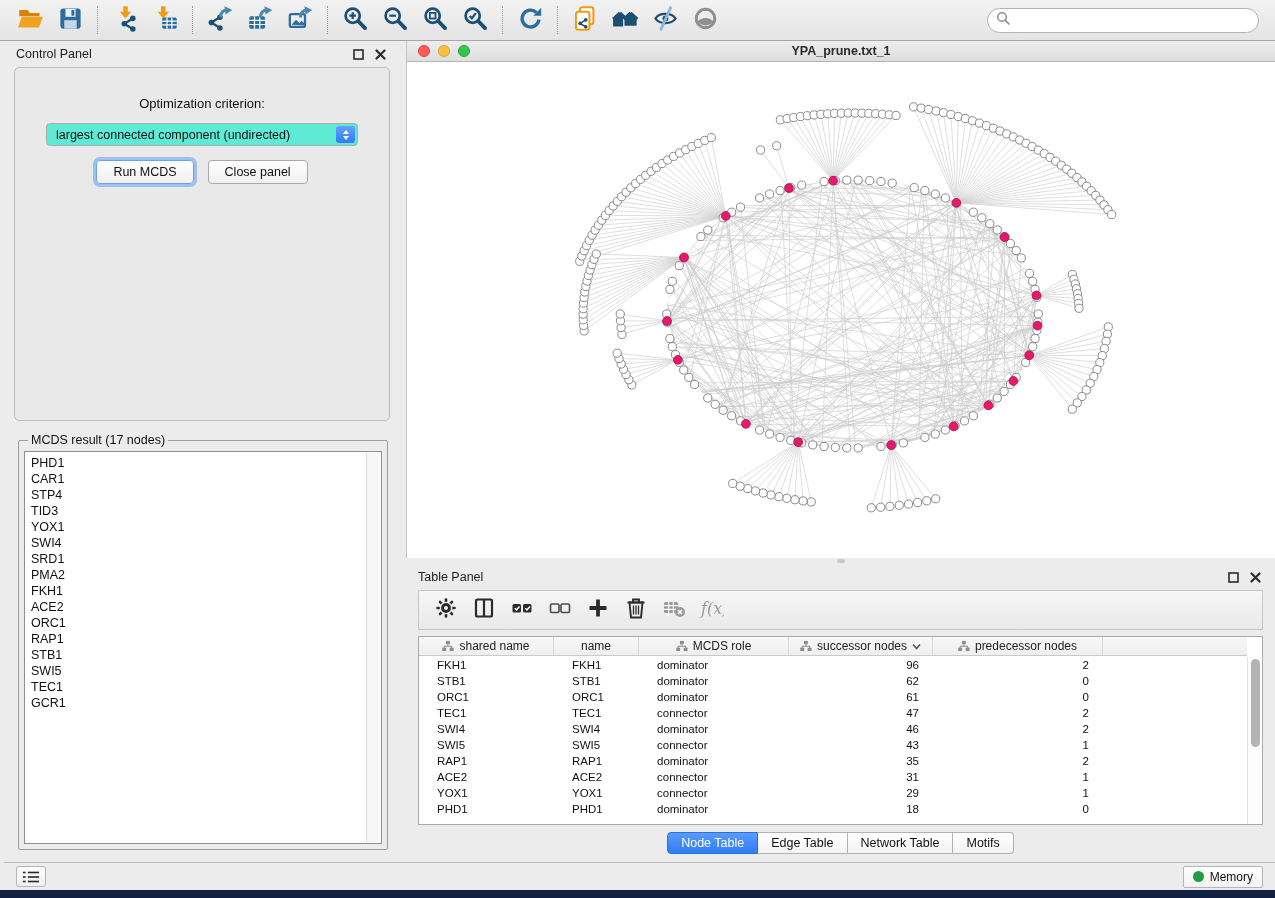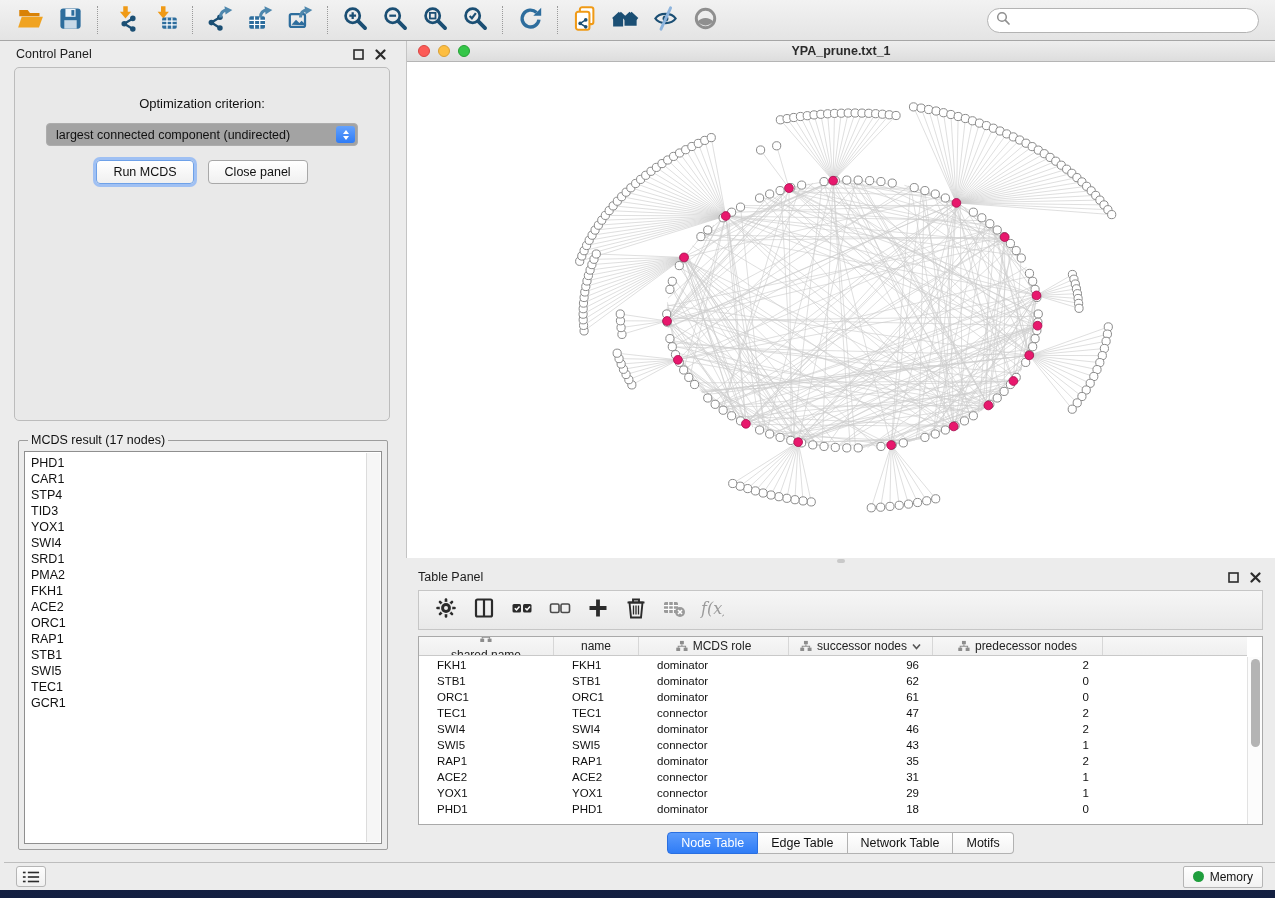--- a/index.html
+++ b/index.html
@@ -38,21 +38,21 @@
   .seg-tab { height:22px; padding:0 13px; background:linear-gradient(180deg,#ffffff,#f3f3f3);
              border:1px solid #b2b2b2; border-left-width:0; font-size:12.5px; color:#111;
              display:flex; align-items:center; cursor:pointer; }
   .seg-tab:first-child { border-left-width:1px; border-radius:4px 0 0 4px; }
   .seg-tab:last-child { border-radius:0 4px 4px 0; }
   .seg-tab.active { background:linear-gradient(180deg,#5a9bfc,#2f7cf6); color:#fff; border-color:#2a6fe0; }
 
   .cp-body { margin:0 10px; height:354px; flex:0 0 354px; border:1px solid #bcbcbc; border-radius:5px;
              background:#e9e9e9; padding-top:28px; text-align:center; }
   .opt-label { font-size:13px; color:#111; margin-bottom:12px; }
-  .mac-select { width:312px; height:23px; margin:0 auto; background:#a3a3a3; border:1px solid #adadad;
+  .mac-select { width:312px; height:23px; margin:0 auto; background:#5eead4; border:1px solid #adadad;
                 border-radius:4px; display:flex; align-items:center; position:relative; cursor:pointer; }
   .mac-select .val { font-size:12.5px; padding-left:9px; color:#111; }
   .mac-select .stepper { position:absolute; right:2px; top:2px; bottom:2px; width:19px; border-radius:3px;
                 background:linear-gradient(180deg,#63a1fd,#2f7cf6); display:flex; flex-direction:column;
                 align-items:center; justify-content:center; gap:2px; }
   .mac-select .stepper span { width:0; height:0; border-left:3.5px solid transparent; border-right:3.5px solid transparent; }
   .mac-select .stepper .up { border-bottom:4.5px solid #fff; }
   .mac-select .stepper .dn { border-top:4.5px solid #fff; }
   .btn-row { margin-top:14px; display:flex; justify-content:center; gap:14px; }
   .mac-btn { height:24px; padding:0 16px; font:12.5px "Liberation Sans",sans-serif; color:#111;
@@ -1114,21 +1114,21 @@
             </div>
             <div class="tp-btn disabled">
               <span><svg viewBox="0 0 24 24">
                   <text x="1" y="18" font-size="16" font-style="italic" font-family="DejaVu Serif, serif" fill="#9a9a9a">f(x)</text>
                 </svg></span>
             </div>
           </div>
 
         <div class="tbl">
           <div class="tbl-head" id="tbl-head">
-              <div class="th" style="width: 135px; flex-direction: column;">
+              <div class="th" style="width: 135px;">
                 <svg class="tree" viewBox="0 0 13 12">
                   <g fill="#8c8c8c">
                     <rect x="4.3" y="0.5" width="4.2" height="3.6"></rect>
                     <rect x="0.3" y="7.8" width="4.2" height="3.6"></rect>
                     <rect x="8.3" y="7.8" width="4.2" height="3.6"></rect>
                     <path d="M6.4 4.1v2.2M2.4 7.8V6.3h8v1.5" stroke="#8c8c8c" fill="none" stroke-width="1.1"></path>
                   </g>
                 </svg>
                 <span>shared name</span>
               </div>

